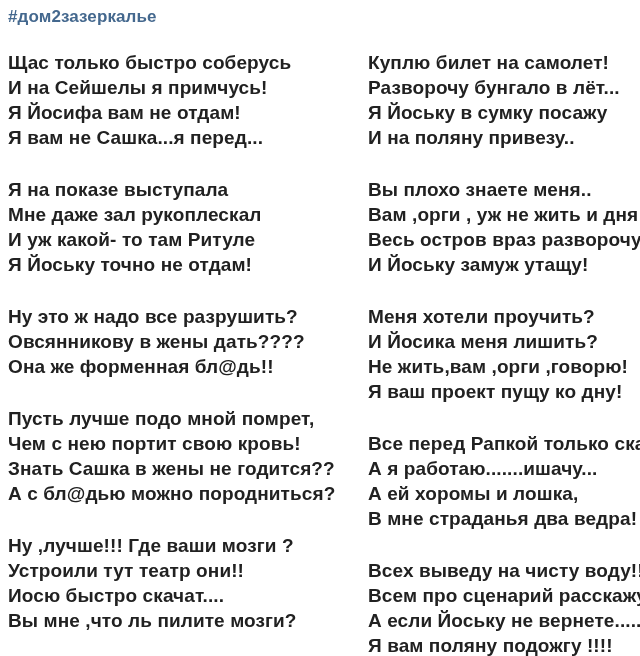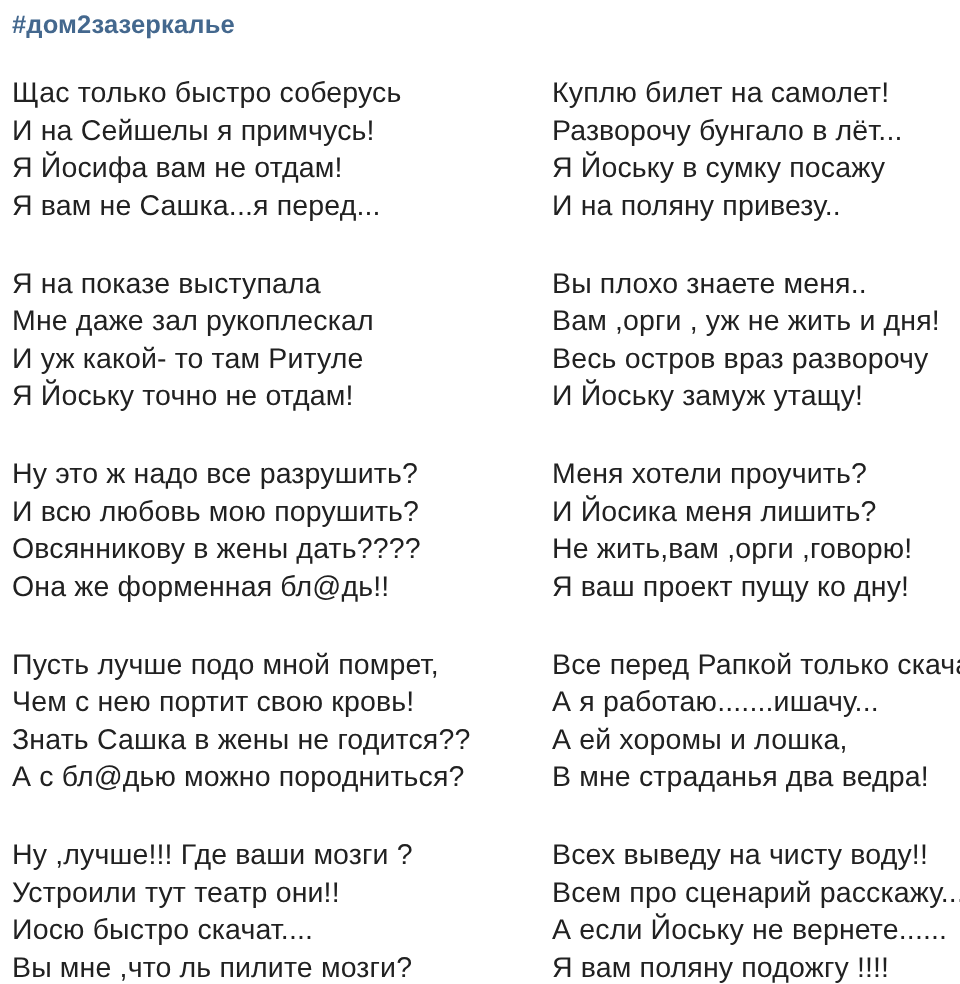--- a/index.html
+++ b/index.html
@@ -46,21 +46,21 @@
   .stanza {
     margin: 0 0 27px 0;
   }
   .stanza:last-child {
     margin-bottom: 0;
   }
   .line {
     margin: 0;
     font-size: 19px;
     line-height: 25px;
-    font-weight: 400;
+    font-weight: 700;
     color: var(--text-color, #212121);
     letter-spacing: 0.1px;
     white-space: nowrap;
   }
 </style>
 </head>
 <body style="background: rgb(255, 255, 255);">
 
 <div class="post">
   <a class="hashtag">#дом2зазеркалье</a>
@@ -73,21 +73,20 @@
           <p class="line">Я вам не Сашка...я перед...</p>
         </div>
         <div class="stanza">
           <p class="line">Я на показе выступала</p>
           <p class="line">Мне даже зал рукоплескал</p>
           <p class="line">И уж какой- то там Ритуле</p>
           <p class="line">Я Йоську точно не отдам!</p>
         </div>
         <div class="stanza">
           <p class="line">Ну это ж надо все разрушить?</p>
-          <p class="line">И всю любовь мою порушить?</p>
           <p class="line">Овсянникову в жены дать????</p>
           <p class="line">Она же форменная бл@дь!!</p>
         </div>
         <div class="stanza">
           <p class="line">Пусть лучше подо мной помрет,</p>
           <p class="line">Чем с нею портит свою кровь!</p>
           <p class="line">Знать Сашка в жены не годится??</p>
           <p class="line">А с бл@дью можно породниться?</p>
         </div>
         <div class="stanza">

